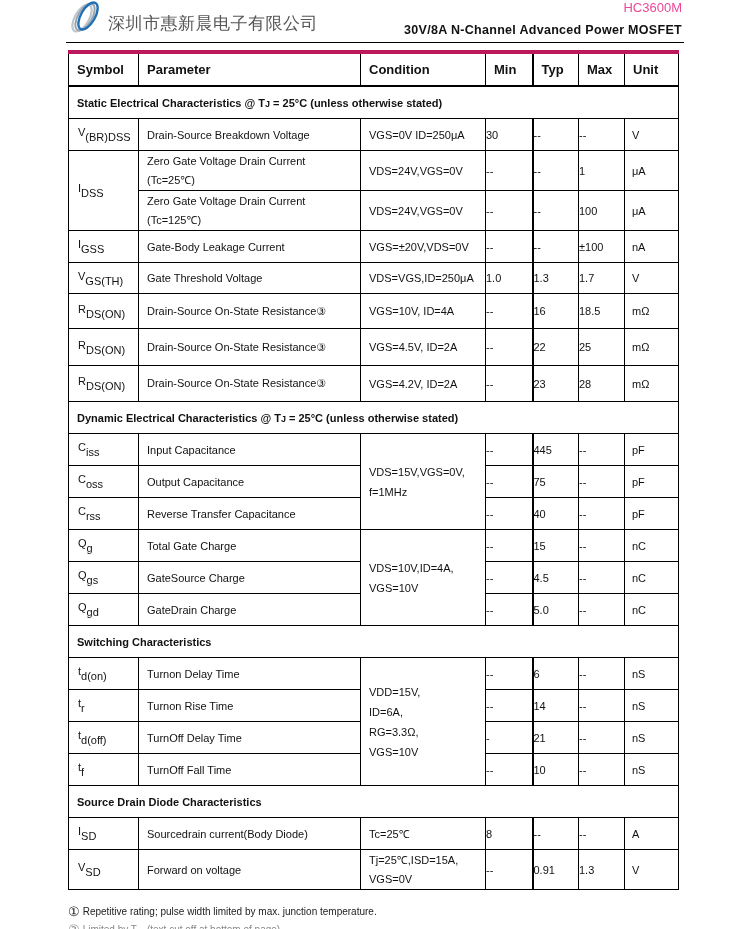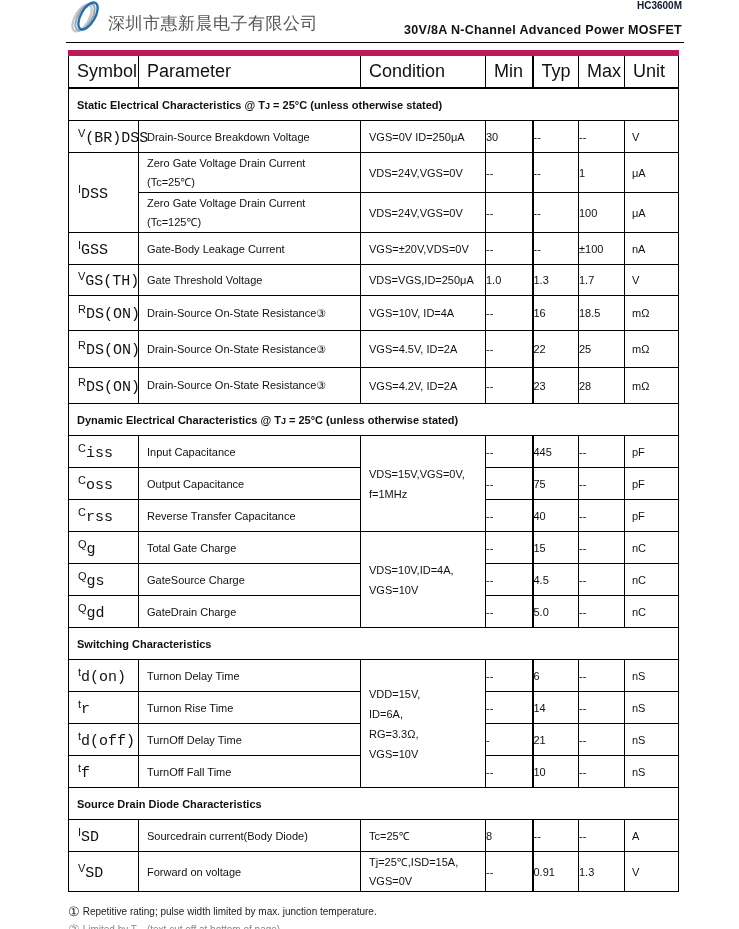--- a/index.html
+++ b/index.html
@@ -1,30 +1,30 @@
 <!DOCTYPE html>
 <html><head>
 <meta charset="utf-8">
 <style>
   html, body { margin:0; padding:0; background:#ffffff; }
   body { width:739px; height:929px; position:relative; overflow:hidden; font-family:"Liberation Sans", sans-serif; color:#111; }
   .logo { position:absolute; left:66px; top:0px; width:36px; height:34px; }
   .company { position:absolute; left:108px; top:12px; font-family:"DejaVu Serif", serif; font-size:17px; color:#555; letter-spacing:0.5px; }
-  .part { position:absolute; right:57px; top:0px; font-weight:bold; font-size:10px; color:#0f172a; }
+  .part { position:absolute; right:57px; top:0px; font-weight:normal; font-size:13px; color:#ec4899; }
   .subtitle { position:absolute; right:57px; top:23px; font-weight:bold; font-size:12.5px; color:#111; letter-spacing:0.3px; }
   .rule1 { position:absolute; left:66px; width:618px; top:42px; height:0; border-top:1.5px solid #000; }
 
   table.spec { position:absolute; left:68px; top:50px; width:610px; border-collapse:collapse; table-layout:fixed; }
   table.spec td, table.spec th { border:1px solid #000; padding:0 0 0 8px; font-size:11px; text-align:left; vertical-align:middle; }
-  table.spec th { font-size:18px; font-weight:normal; height:31px; border-top:6px solid #be185d; border-bottom:2px solid #000; }
+  table.spec th { font-size:13px; font-weight:bold; height:31px; border-top:4px solid #be185d; border-bottom:2px solid #000; }
   table.spec th.c-min, table.spec td.c-min { border-right:2px solid #000; }
   table.spec th.c-cond, table.spec td.c-cond { border-left:1px solid #000; }
   td.section { font-size:13.5px; font-weight:bold; height:31px; padding-left:8px !important; }
   td.sym { font-size:16px; padding-left:9px !important; }
-  td.sym sub { font-size:15px; vertical-align:-5px;font-family:Liberation Mono, monospace; }
+  td.sym sub { font-size:11px; vertical-align:-5px; }
   td.num { text-align:left; padding:0 !important; }
   td.numbig { font-size:13.5px; }
   td.unit { padding-left:7px !important; }
   .cond-line { display:block; line-height:20px; }
   .param-line { display:block; line-height:19px; }
   .notes { position:absolute; left:68px; top:928px; font-size:10.5px; color:#222; }
   .note { position:absolute; left:68px; font-size:10px; color:#222; white-space:nowrap; }
   .note .circ { font-size:13px; margin-right:3px; vertical-align:-1px; }
 </style>
 </head>

